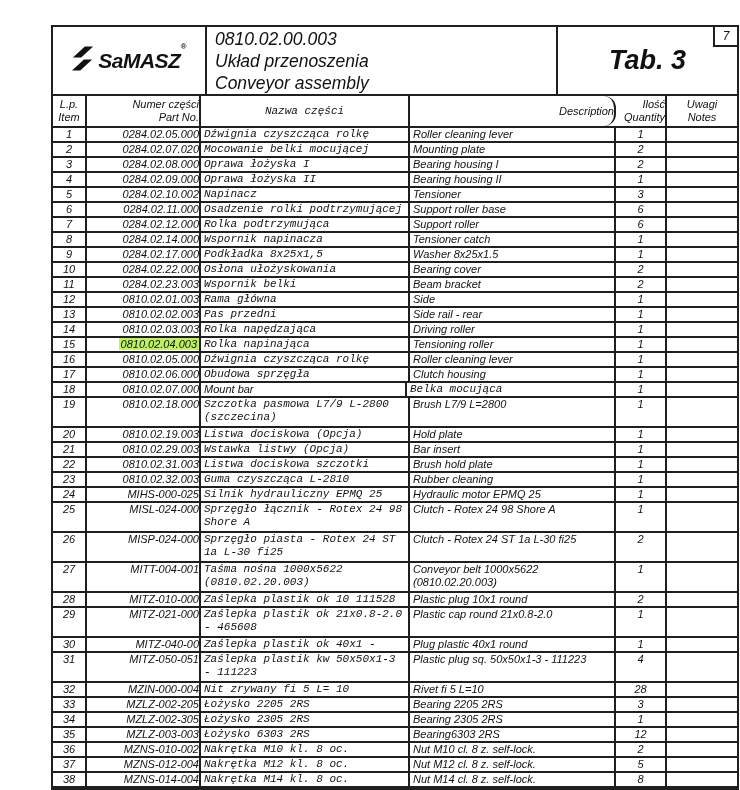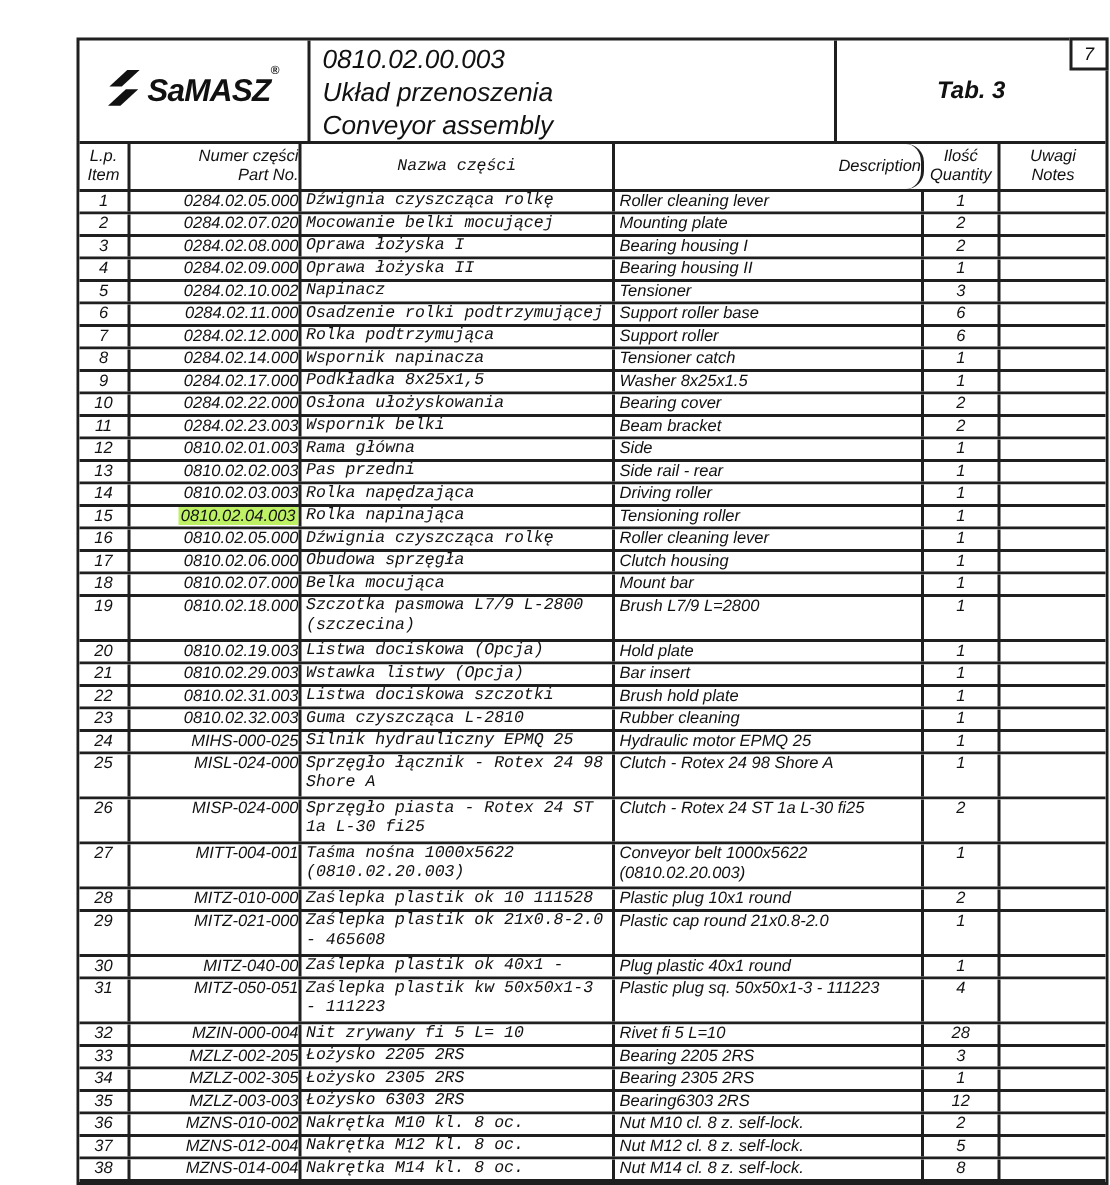--- a/index.html
+++ b/index.html
@@ -13,38 +13,38 @@
   }
   
   .header-row{display:flex;height:69px;border-bottom:2px solid #1f1f1f;box-sizing:border-box;}
   .logo-cell{width:154px;border-right:2px solid #1f1f1f;box-sizing:border-box;
     display:flex;align-items:center;justify-content:center;gap:4px;}
   .logo-text{font-weight:900;font-size:21px;letter-spacing:-0.5px;}
   .logo-reg{font-size:8px;vertical-align:top;position:relative;top:-7px;font-weight:700;}
   .title-cell{width:351px;border-right:2px solid #1f1f1f;box-sizing:border-box;
     padding:1px 0 0 8px;font-size:17.5px;line-height:22px;}
   .tab-cell{flex:1;display:flex;align-items:center;justify-content:center;
-    font-size:16px;font-weight:bold;}
+    font-size:27px;font-weight:bold;}
   .pagenum-box{
     position:absolute;top:-2px;right:-2px;width:26px;height:22px;box-sizing:border-box;
     border:2px solid #1f1f1f;background:#fff;display:flex;align-items:center;justify-content:center;
     font-size:12px;z-index:3;
   }
   
   .colheader{display:flex;height:32px;border-bottom:2px solid #1f1f1f;box-sizing:border-box;
     font-size:11px;line-height:13px;text-align:center;}
   .colheader .cell{display:flex;flex-direction:column;justify-content:center;}
   
   .cell{box-sizing:border-box;border-right:2px solid #1f1f1f;overflow:hidden;
     font-size:11px;line-height:13px;}
   .c-item{width:34px;text-align:center;}
   .c-part{width:114px;text-align:right;}
   .c-name{width:209px;padding-left:3px;text-align:left;font-family:Liberation Mono, monospace;}
   .c-desc{width:206px;padding-left:3px;text-align:left;}
-  .c-qty{width:51px;text-align:center;}
+  .c-qty{width:51px;text-align:center;align-items:flex-end;}
   .c-notes{flex:1;border-right:none;}
   
   .row{display:flex;height:15px;border-bottom:2px solid #1f1f1f;box-sizing:border-box;background:#fff;}
   .row.tall{height:30px;}
   .hl{background:#bef264;padding:0 2px;}
 </style>
 </head>
 <body>
 
 <div class="page">
@@ -230,22 +230,22 @@
           <div class="cell c-item">17</div>
           <div class="cell c-part"><span>0810.02.06.000</span></div>
           <div class="cell c-name">Obudowa sprzęgła</div>
           <div class="cell c-desc">Clutch housing</div>
           <div class="cell c-qty">1</div>
           <div class="cell c-notes"></div>
         </div>
         <div class="row">
           <div class="cell c-item">18</div>
           <div class="cell c-part"><span>0810.02.07.000</span></div>
+          <div class="cell c-desc">Mount bar</div>
           <div class="cell c-name">Belka mocująca</div>
-          <div class="cell c-desc">Mount bar</div>
           <div class="cell c-qty">1</div>
           <div class="cell c-notes"></div>
         </div>
         <div class="row tall">
           <div class="cell c-item">19</div>
           <div class="cell c-part"><span>0810.02.18.000</span></div>
           <div class="cell c-name">Szczotka pasmowa L7/9 L-2800 (szczecina)</div>
           <div class="cell c-desc">Brush L7/9 L=2800</div>
           <div class="cell c-qty">1</div>
           <div class="cell c-notes"></div>

